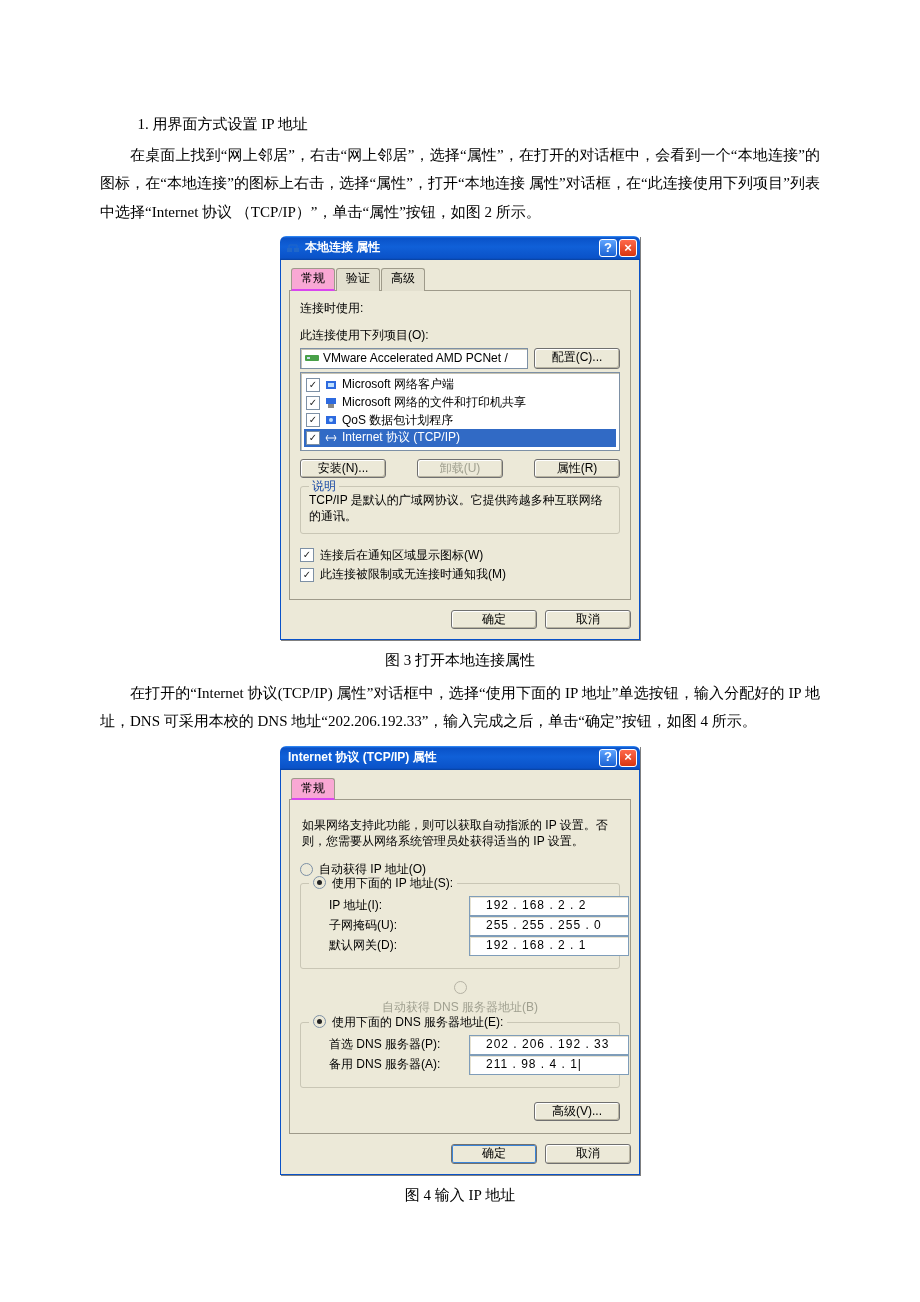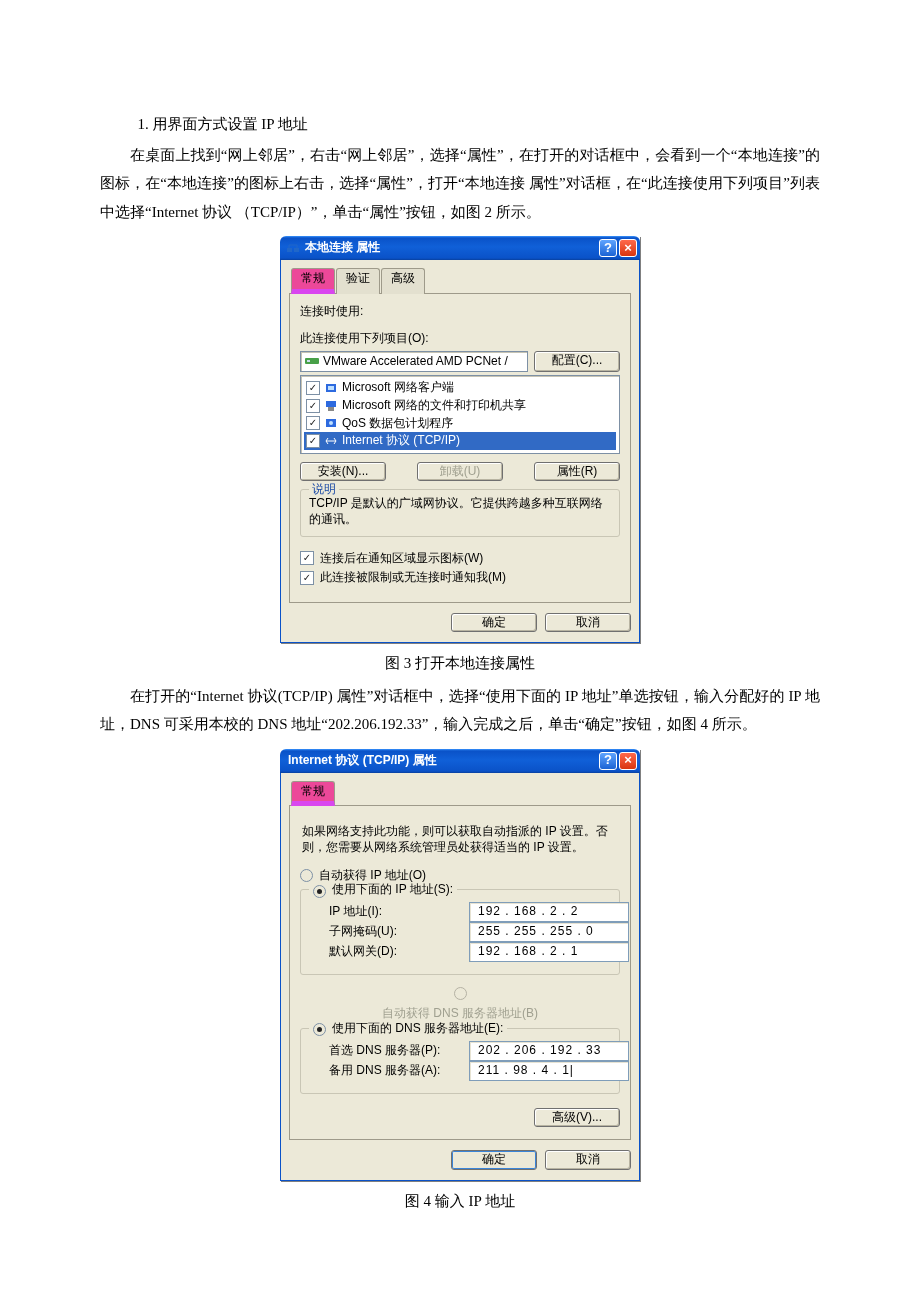--- a/index.html
+++ b/index.html
@@ -72,21 +72,21 @@
   .tabs { display:flex; margin-bottom:-1px; padding-left:2px;}
   .tab {
     background:#ece9d8;
     border:1px solid #9e9a8a;
     border-bottom:none;
     border-radius:3px 3px 0 0;
     padding:2px 9px;
     margin-right:1px;
     position:relative;
   }
-  .tab.active { background:#ec4899; border-bottom:5px solid #d946ef; z-index:2;}
+  .tab.active { background:#f9a8d4; border-bottom:2px solid #d946ef; z-index:2;}
   .tab.inactive { background:#e3e0cf; }
   .tabpanel {
     border:1px solid #9e9a8a;
     background:#ece9d8;
     padding:10px 10px 12px 10px;
   }
 
   .xp-btn {
     display:inline-block;
     min-width:68px;
@@ -139,30 +139,30 @@
   .radio {
     width:11px; height:11px; border:1px solid #7d90a5; border-radius:50%;
     display:inline-flex; align-items:center; justify-content:center;
   }
   .radio.on::after{content:""; width:5px; height:5px; background:#222; border-radius:50%;}
   .radio.disabled{border-color:#b5b2a4;}
   .formgrid { display:grid; grid-template-columns: 140px 160px; align-items:center; margin:4px 0 2px 20px;}
   .ipbox {
     background:#fff; border:1px solid #7f9db9;
     box-shadow: inset 1px 1px 0 #e7e3d3;
-    height:18px; display:flex; align-items:center; padding:0 8px;
+    height:18px; display:flex; align-items:center; padding:0 16px;
     font-family:"Tahoma","SimSun",sans-serif; font-size:12px; letter-spacing:1px;
   }
   .group {
     border:1px solid #c9c6b5; border-radius:3px;
     padding:2px 8px 10px 8px; margin-top:6px; position:relative;
   }
   .group .glabel{
     position:absolute; top:-8px; left:8px; background:#ece9d8; padding:0 4px;
-    display:flex; align-items:flex-end; gap:6px;
+    display:flex; align-items:flex-start; gap:6px;
   }
   .hint { margin:8px 2px 12px 2px; }
 
   
   .svg-nic{width:14px;height:10px;fill:#2067c9;}
 </style>
 </head>
 <body>
 
 <div class="page">

